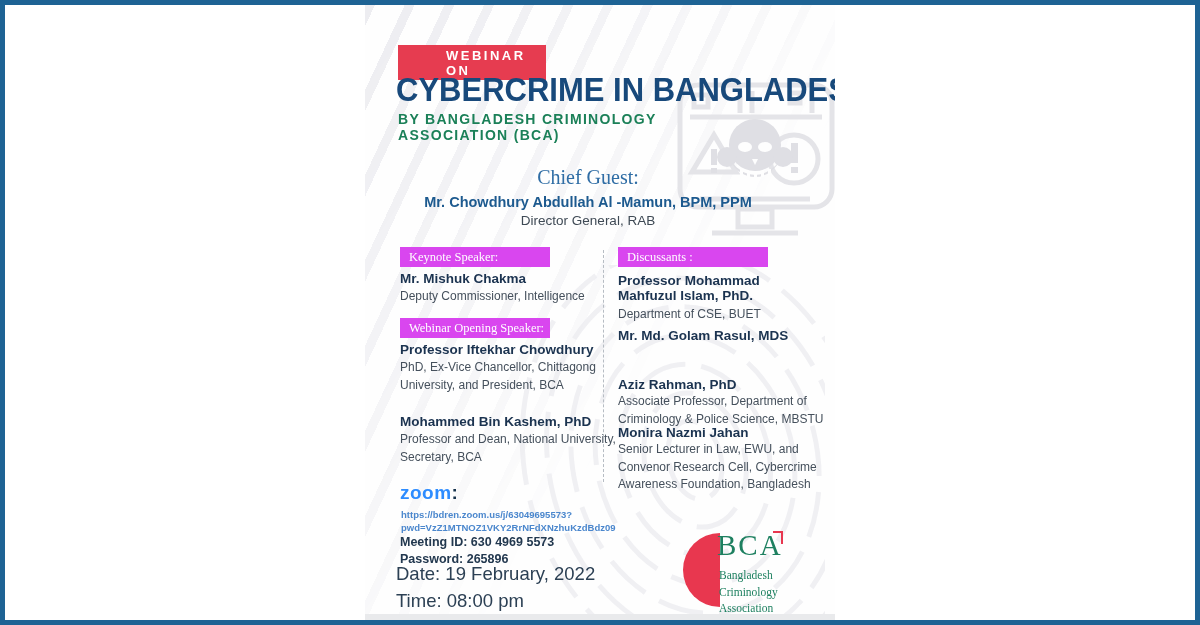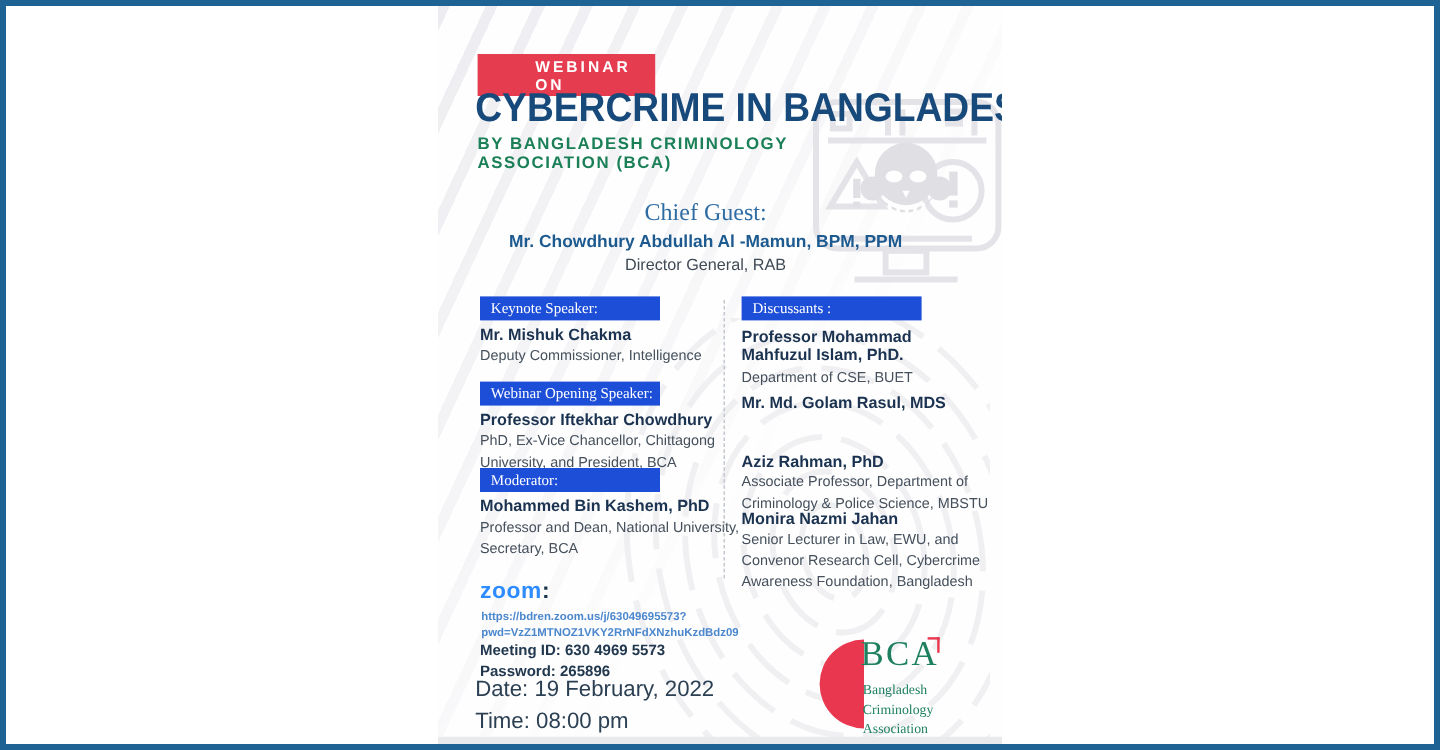--- a/index.html
+++ b/index.html
@@ -48,21 +48,21 @@
     line-height: 16px;
   }
 
   .chief { position: absolute; left: 0; top: 161px; width: 446px; text-align: center; }
   .chief-label { font-family: Liberation Serif, serif; color: #2f6da5; font-size: 20px; }
   .chief-name { margin-top: 5px; color: #1d5a8f; font-size: 14.5px; font-weight: bold; }
   .chief-title { margin-top: 3px; color: #3f4a55; font-size: 13.5px; }
 
   .bar {
     position: absolute; width: 150px; height: 20px;
-    background: #1d4ed8; color: #ffffff;
+    background: #d946ef; color: #ffffff;
     font-family: "Liberation Serif", serif; font-size: 12.5px;
     display: flex; align-items: center; padding-left: 9px;
   }
   .name { position: absolute; color: #1b3350; font-size: 13.5px; font-weight: bold; line-height: 15px; }
   .desc { position: absolute; color: #45505c; font-size: 12px; line-height: 17.5px; }
 
   .divider {
     position: absolute; left: 238px; top: 245px; height: 232px; width: 0;
     border-left: 1px dashed #b6bcc3;
   }
@@ -184,23 +184,20 @@
 
     <div class="bar" style="left:35px; top:313px;">
       <span>Webinar Opening Speaker:</span>
     </div>
     <div class="name" style="left:35px; top:337px;">Professor Iftekhar Chowdhury</div>
     <div class="desc" style="left:35px; top:354px;">
       <div>PhD, Ex-Vice Chancellor, Chittagong</div>
       <div>University, and President, BCA</div>
     </div>
 
-    <div class="bar" style="left:35px; top:385px;">
-      <span>Moderator:</span>
-    </div>
     <div class="name" style="left:35px; top:409px;">Mohammed Bin Kashem, PhD</div>
     <div class="desc" style="left:35px; top:426px;">
       <div>Professor and Dean, National University,</div>
       <div>Secretary, BCA</div>
     </div>
 
     <div class="divider"></div>
 
     <div class="bar" style="left:253px; top:242px;">
       <span>Discussants :</span>

